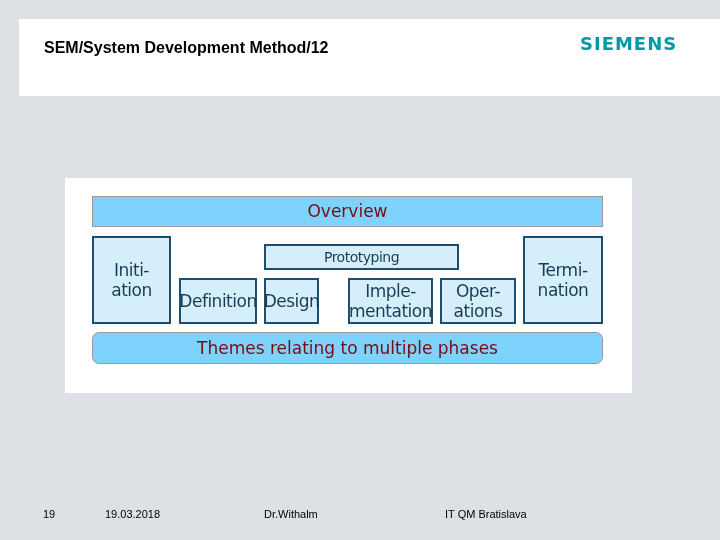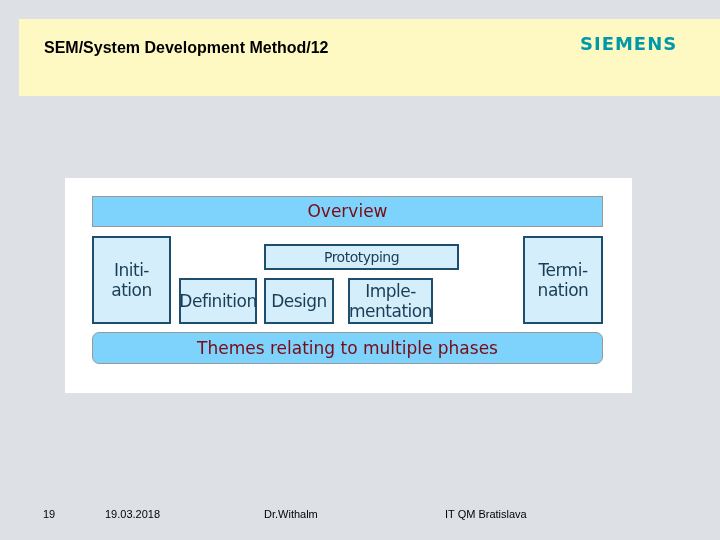--- a/index.html
+++ b/index.html
@@ -1,17 +1,17 @@
 <!DOCTYPE html>
 <html><head>
 <meta charset="utf-8">
 <style>
   html,body{margin:0;padding:0;}
   body{width:720px;height:540px;background:#dde1e6;position:relative;overflow:hidden;font-family:"Liberation Sans",sans-serif;}
-  .header{position:absolute;left:19px;top:19px;width:701px;height:77px;background:#fef9c3;}
+  .header{position:absolute;left:19px;top:19px;width:701px;height:77px;background:#ffffff;}
   .title{position:absolute;left:25px;top:18px;font-size:16px;font-weight:bold;color:#000;line-height:22px;}
   .logo{position:absolute;left:561px;top:14px;font-size:18px;font-weight:bold;color:#0099a8;letter-spacing:1px;font-family:"DejaVu Sans",sans-serif;}
   .panel{position:absolute;left:65px;top:178px;width:567px;height:215px;background:#ffffff;}
   .bar{position:absolute;background:#7dd3fc;border:1px solid #999;box-sizing:border-box;color:#7a0a14;text-align:center;font-family:"DejaVu Sans",sans-serif;}
   .box{position:absolute;background:#d4eefb;border:2px solid #1f4e6c;box-sizing:border-box;color:#1a3c55;text-align:center;font-family:"DejaVu Sans",sans-serif;font-size:17px;display:flex;align-items:center;justify-content:center;line-height:20px;letter-spacing:-0.5px;}
   .footer span{position:absolute;top:508px;font-size:11px;color:#000;}
 </style>
 </head>
 <body>
 
@@ -31,31 +31,37 @@
         <div>ation</div>
       </div>
   </div>
 
   <div class="box" style="left:114px;top:100px;width:78px;height:46px;">
     <div>Definition</div>
   </div>
 
   <div class="box" style="left:199px;top:66px;width:195px;height:26px;font-size:14px;">Prototyping</div>
 
-  <div class="box" style="left:199px;top:100px;width:70px;height:46px;align-items:center;">
+  <div class="box" style="left:199px;top:100px;width:55px;height:46px;align-items:center;">
     <div>Design</div>
   </div>
 
   <div class="box" style="left:283px;top:100px;width:85px;height:46px;">
     <div>
         <div>Imple-</div>
         <div>mentation</div>
       </div>
   </div>
 
+  <div class="box" style="left:375px;top:100px;width:76px;height:46px;">
+    <div>
+        <div>Oper-</div>
+        <div>ations</div>
+      </div>
+  </div>
 
   <div class="box" style="left:458px;top:58px;width:80px;height:88px;">
     <div>
         <div>Termi-</div>
         <div>nation</div>
       </div>
   </div>
 
   <div class="bar" style="left:27px;top:154px;width:511px;height:32px;font-size:17px;line-height:30px;border-radius:7px;">Themes relating to multiple phases</div>
 </div>

